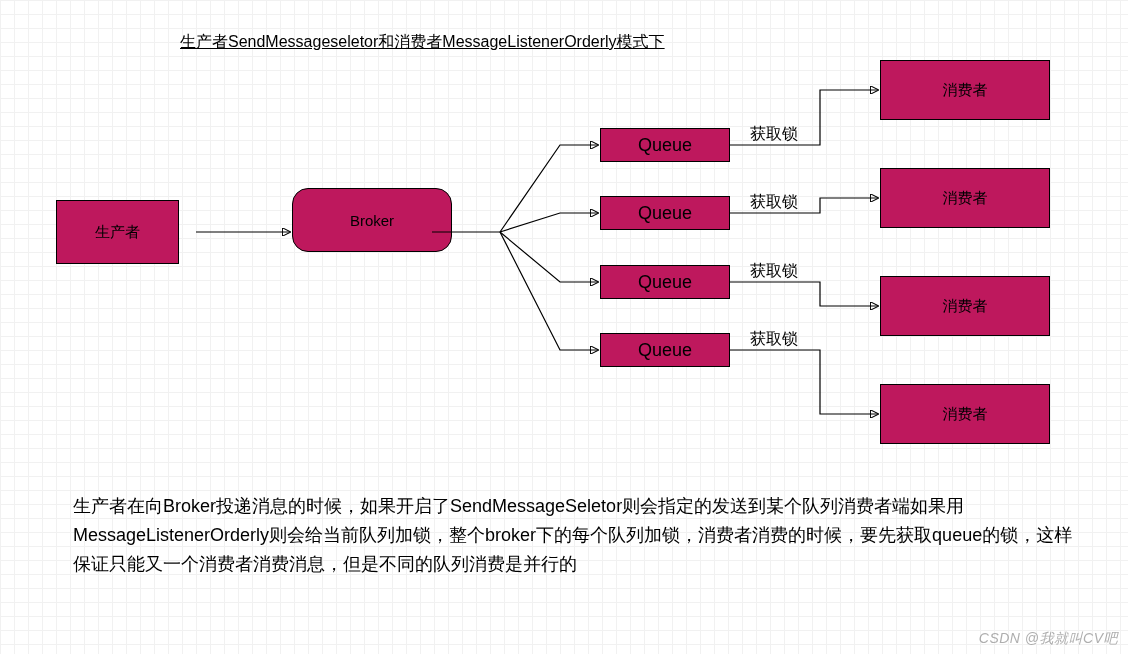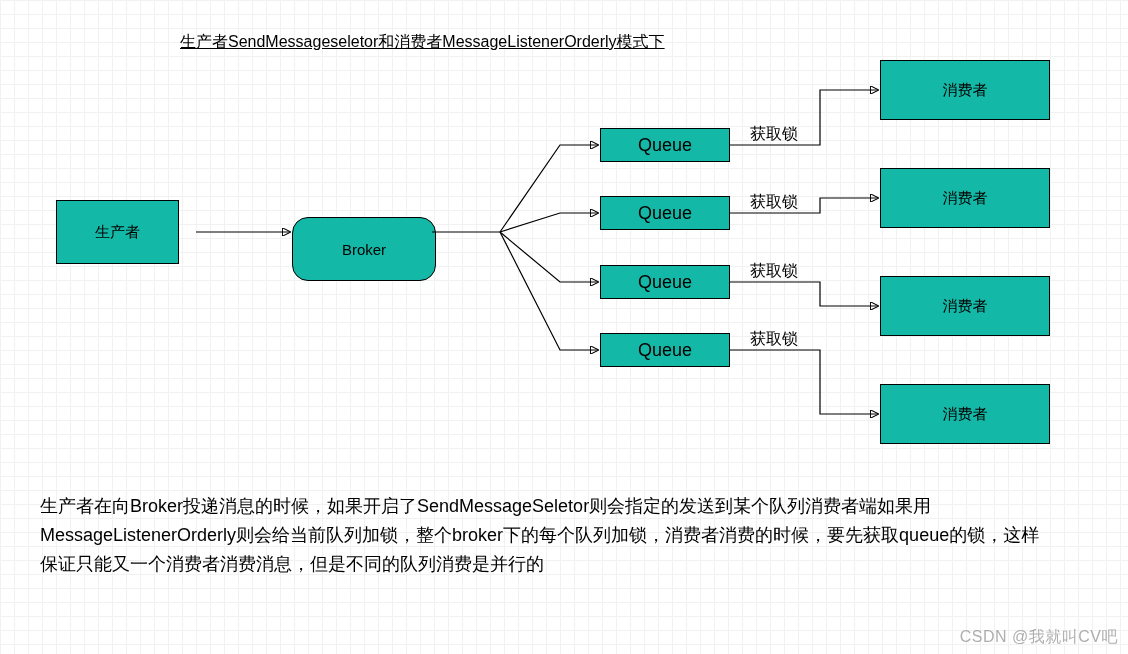--- a/index.html
+++ b/index.html
@@ -6,59 +6,59 @@
     font-family:"Microsoft YaHei","PingFang SC",Arial,sans-serif;color:#000;}
   
   .grid{position:absolute;inset:0;
     background-color:#fff;
     background-image:
       linear-gradient(#f1f1f1 1px,transparent 1px),
       linear-gradient(90deg,#f1f1f1 1px,transparent 1px),
       linear-gradient(#e7e7e7 1px,transparent 1px),
       linear-gradient(90deg,#e7e7e7 1px,transparent 1px);
     background-size:14px 14px,14px 14px,70px 70px,70px 70px;}
-  .box{position:absolute;border:1.5px solid #000;background:#14b8a6;
+  .box{position:absolute;border:1.5px solid #000;background:#be185d;
     display:flex;align-items:center;justify-content:center;
     font-size:15px;box-sizing:border-box;}
   .rbox{border-radius:16px;}
   .qbox{font-size:18px;}
   .title{position:absolute;font-size:16px;}
   .lbltxt{position:absolute;font-size:16px;}
   .explain{position:absolute;font-size:18px;line-height:1.6;}
   .watermark{position:absolute;right:10px;bottom:6px;color:rgba(120,120,120,.6);
-    font-size:16px;letter-spacing:.5px;}
+    font-size:14px;font-style:italic;letter-spacing:.5px;}
   svg{position:absolute;inset:0;width:1128px;height:654px;pointer-events:none;}
   svg line,svg path{stroke:#000;stroke-width:1.2;fill:none;}
 </style>
 </head>
 <body>
 <div class="grid"></div>
 
 <div class="title" style="left:180px;top:32px;text-decoration:underline;">生产者SendMessageseletor和消费者MessageListenerOrderly模式下</div>
 
 <div class="box" style="left:56px;top:200px;width:123px;height:64px;">生产者</div>
 
-<div class="box rbox" style="left:292px;top:217px;width:144px;height:64px;">Broker</div>
+<div class="box rbox" style="left:292px;top:188px;width:160px;height:64px;">Broker</div>
 
 <div class="box qbox" style="left:600px;top:128px;width:130px;height:34px;">Queue</div>
 <div class="box qbox" style="left:600px;top:196px;width:130px;height:34px;">Queue</div>
 <div class="box qbox" style="left:600px;top:265px;width:130px;height:34px;">Queue</div>
 <div class="box qbox" style="left:600px;top:333px;width:130px;height:34px;">Queue</div>
 
 <div class="box" style="left:880px;top:60px;width:170px;height:60px;">消费者</div>
 <div class="box" style="left:880px;top:168px;width:170px;height:60px;">消费者</div>
 <div class="box" style="left:880px;top:276px;width:170px;height:60px;">消费者</div>
 <div class="box" style="left:880px;top:384px;width:170px;height:60px;">消费者</div>
 
 <div class="lbltxt" style="left:750px;top:124px;">获取锁</div>
 <div class="lbltxt" style="left:750px;top:192px;">获取锁</div>
 <div class="lbltxt" style="left:750px;top:261px;">获取锁</div>
 <div class="lbltxt" style="left:750px;top:329px;">获取锁</div>
 
-<div class="explain" style="left:40px;top:492px;width:1000px;">生产者在向Broker投递消息的时候，如果开启了SendMessageSeletor则会指定的发送到某个队列消费者端如果用MessageListenerOrderly则会给当前队列加锁，整个broker下的每个队列加锁，消费者消费的时候，要先获取queue的锁，这样保证只能又一个消费者消费消息，但是不同的队列消费是并行的</div>
+<div class="explain" style="left:73px;top:492px;width:1000px;">生产者在向Broker投递消息的时候，如果开启了SendMessageSeletor则会指定的发送到某个队列消费者端如果用MessageListenerOrderly则会给当前队列加锁，整个broker下的每个队列加锁，消费者消费的时候，要先获取queue的锁，这样保证只能又一个消费者消费消息，但是不同的队列消费是并行的</div>
 
 <div class="watermark">CSDN @我就叫CV吧</div>
 
 <svg>
   <defs>
     <marker id="ah" viewBox="0 0 10 10" refX="9" refY="5" markerWidth="7" markerHeight="7" orient="auto">
       <path d="M0 0 L10 5 L0 10 Z" fill="#000" stroke="none"></path>
     </marker>
   </defs>
 

